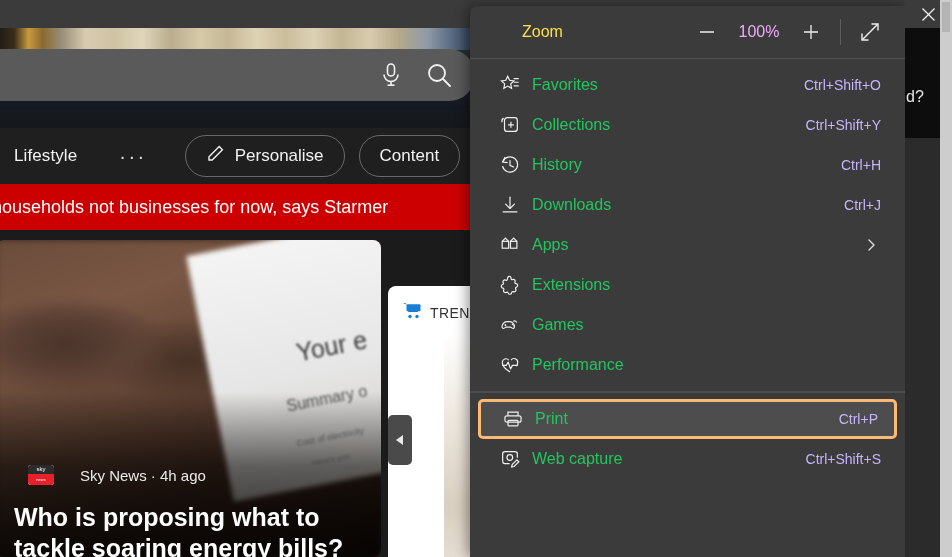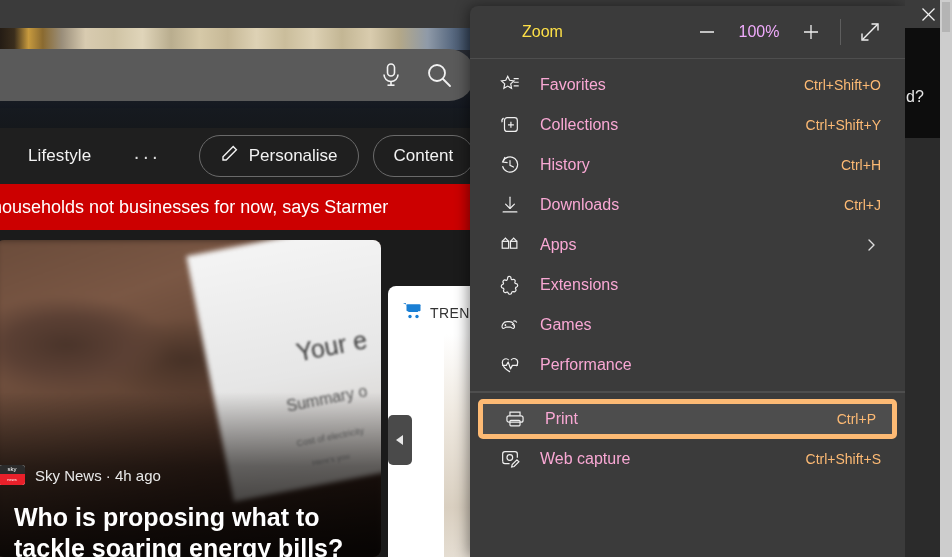--- a/index.html
+++ b/index.html
@@ -44,21 +44,21 @@
   }
   .searchbox .sb-icons {
     position:absolute; right:22px; top:0; height:52px;
     display:flex; align-items:center; gap:22px;
   }
   .sb-icons svg { display:block; }
 
   
   .navbar {
     position:absolute; left:0; top:128px; width:475px; height:56px;
-    background:#1f1f1f; display:flex; align-items:center; padding-left:28px;
+    background:#1f1f1f; display:flex; align-items:center; padding-left:14px;
   }
   .nav-cat { color:#f2f2f2; font-size:17px; letter-spacing:.1px; }
   .nav-dots {
     margin-left:42px; color:#dcdcdc; font-size:20px; letter-spacing:2.5px;
     line-height:10px; cursor:pointer;
   }
   .pill {
     margin-left:38px; height:42px; border:1px solid #6a6a6a; border-radius:21px;
     display:flex; align-items:center; gap:10px; padding:0 20px;
     color:#f2f2f2; font-size:17px; white-space:nowrap; cursor:pointer;
@@ -99,21 +99,21 @@
     transform:rotate(-11deg); filter:blur(1px); white-space:nowrap; }
   .paper-l3 { position:absolute; left:300px; top:192px; color:#777; font-size:9px;
     transform:rotate(-11deg); filter:blur(1.1px); white-space:nowrap; }
   .paper-l4 { position:absolute; left:316px; top:215px; color:#888; font-size:8px;
     transform:rotate(-11deg); filter:blur(1.1px); white-space:nowrap; }
   .news-scrim {
     position:absolute; left:0; right:0; bottom:0; height:165px;
     background:linear-gradient(180deg, rgba(0,0,0,0) 0%, rgba(0,0,0,.55) 45%, rgba(0,0,0,.82) 100%);
   }
   .news-meta {
-    position:absolute; left:3px; bottom:72px; display:flex; align-items:center; gap:10px;
+    position:absolute; left:32px; bottom:72px; display:flex; align-items:center; gap:26px;
   }
   .sky-logo {
     width:26px; height:20px; border-radius:3px; overflow:hidden; flex:none;
     background:#ffffff; position:relative;
   }
   .sky-logo .sky-top { position:absolute; left:0; top:0; width:100%; height:45%;
     background:#2b2b2b; color:#fff; font-size:6px; text-align:center; line-height:9px; }
   .sky-logo .sky-bot { position:absolute; left:0; bottom:0; width:100%; height:55%;
     background:#e8202a; color:#fff; font-size:4px; text-align:center; line-height:11px; }
   .news-source { color:#e9e9e9; font-size:15px; }
@@ -159,28 +159,28 @@
   }
   .zoom-pct { color:#f0abfc; font-size:16px; width:62px; text-align:center; }
   .zsep { width:1px; height:26px; background:#5e5e5e; margin:0 8px; }
 
   .divider { height:1px; background:#4e4e4e; margin:0; }
 
   .mi {
     position:relative; height:40px; display:flex; align-items:center;
     margin:0 8px; border-radius:5px; cursor:pointer;
   }
-  .mi.highlight { background:#4d4d4d; border:5px solid #fdba74; }
+  .mi.highlight { background:#4d4d4d; border:3px solid #fdba74; }
   .mi-icon {
     width:44px; display:flex; align-items:center; justify-content:center; flex:none;
     margin-left:10px;
   }
-  .mi-label { color:#f9a8d4; font-size:16px; margin-left:8px; white-space:nowrap; }
+  .mi-label { color:#22c55e; font-size:16px; white-space:nowrap; }
   .mi-accel {
-    position:absolute; right:16px; color:#fdba74; font-size:14px; white-space:nowrap;
+    position:absolute; right:16px; color:#c4b5fd; font-size:14px; white-space:nowrap;
   }
   .mi-chevron { position:absolute; right:18px; display:flex; align-items:center; }
 
   .mi-group { padding:6px 0; }
 
   
   .close-strip {
     position:absolute; left:905px; top:0; width:47px; height:28px;
     background:#3b3b3b; display:flex; align-items:center; justify-content:center;
     cursor:pointer; z-index:5;

